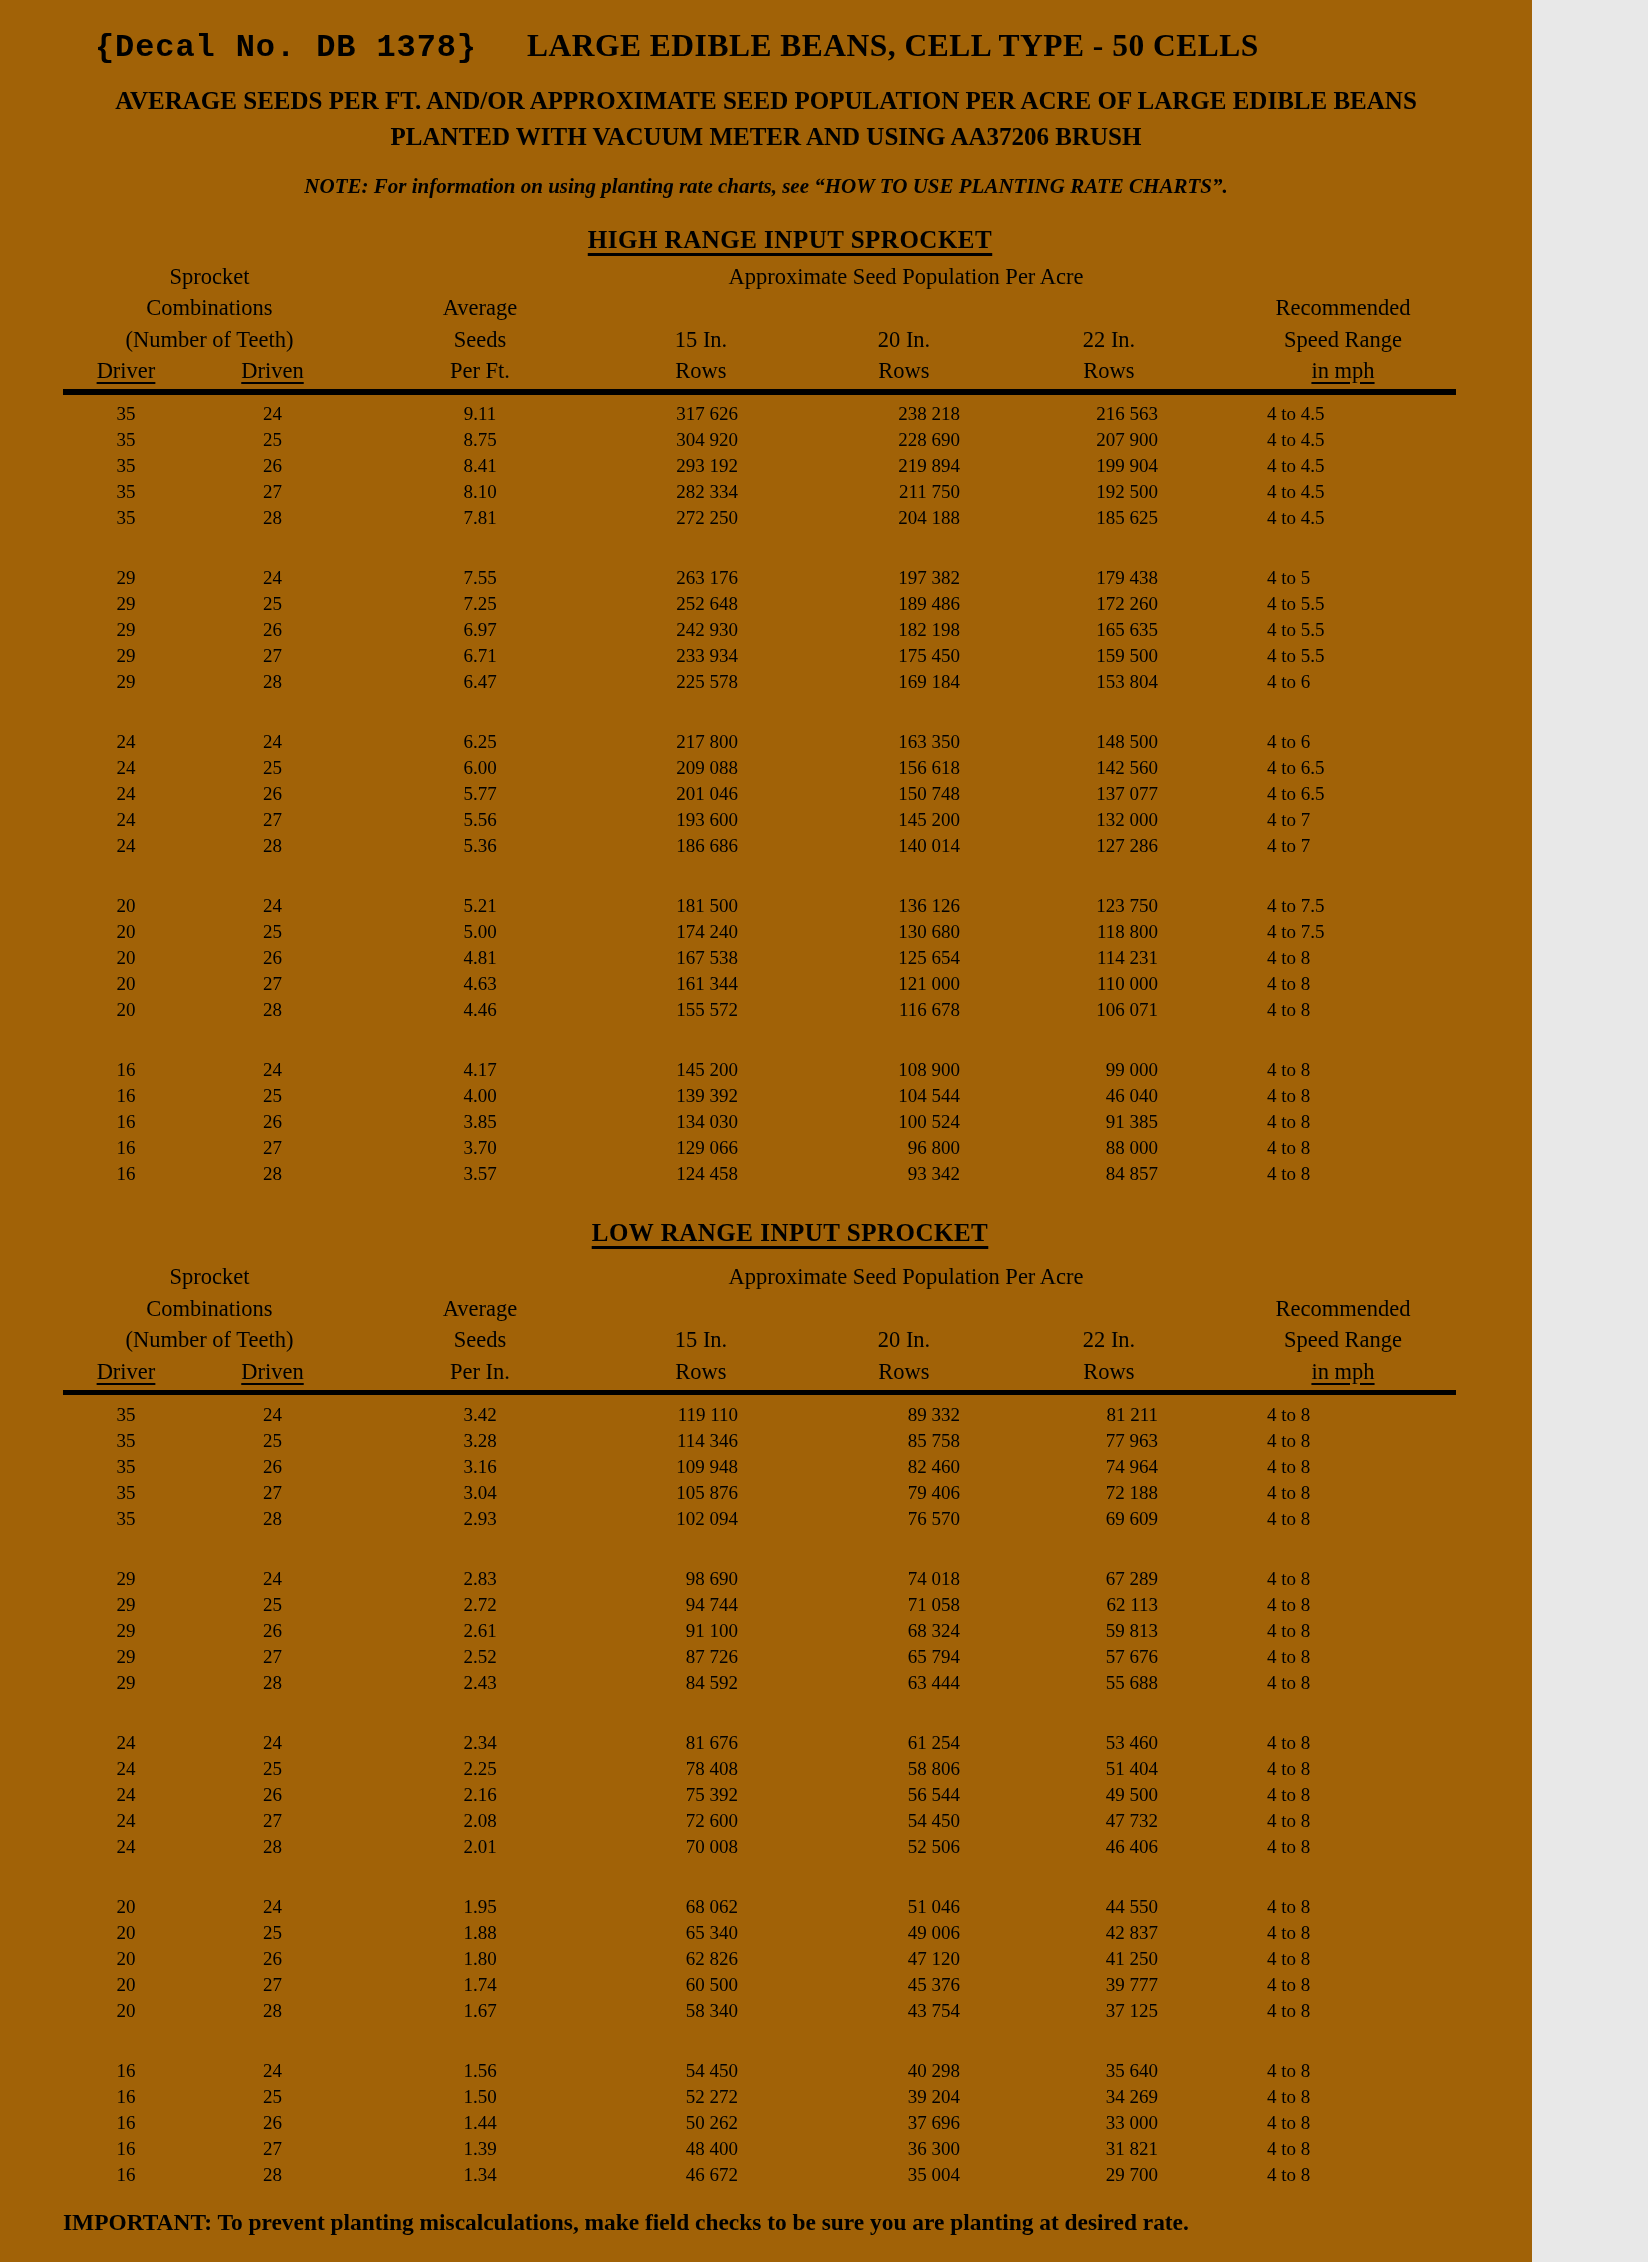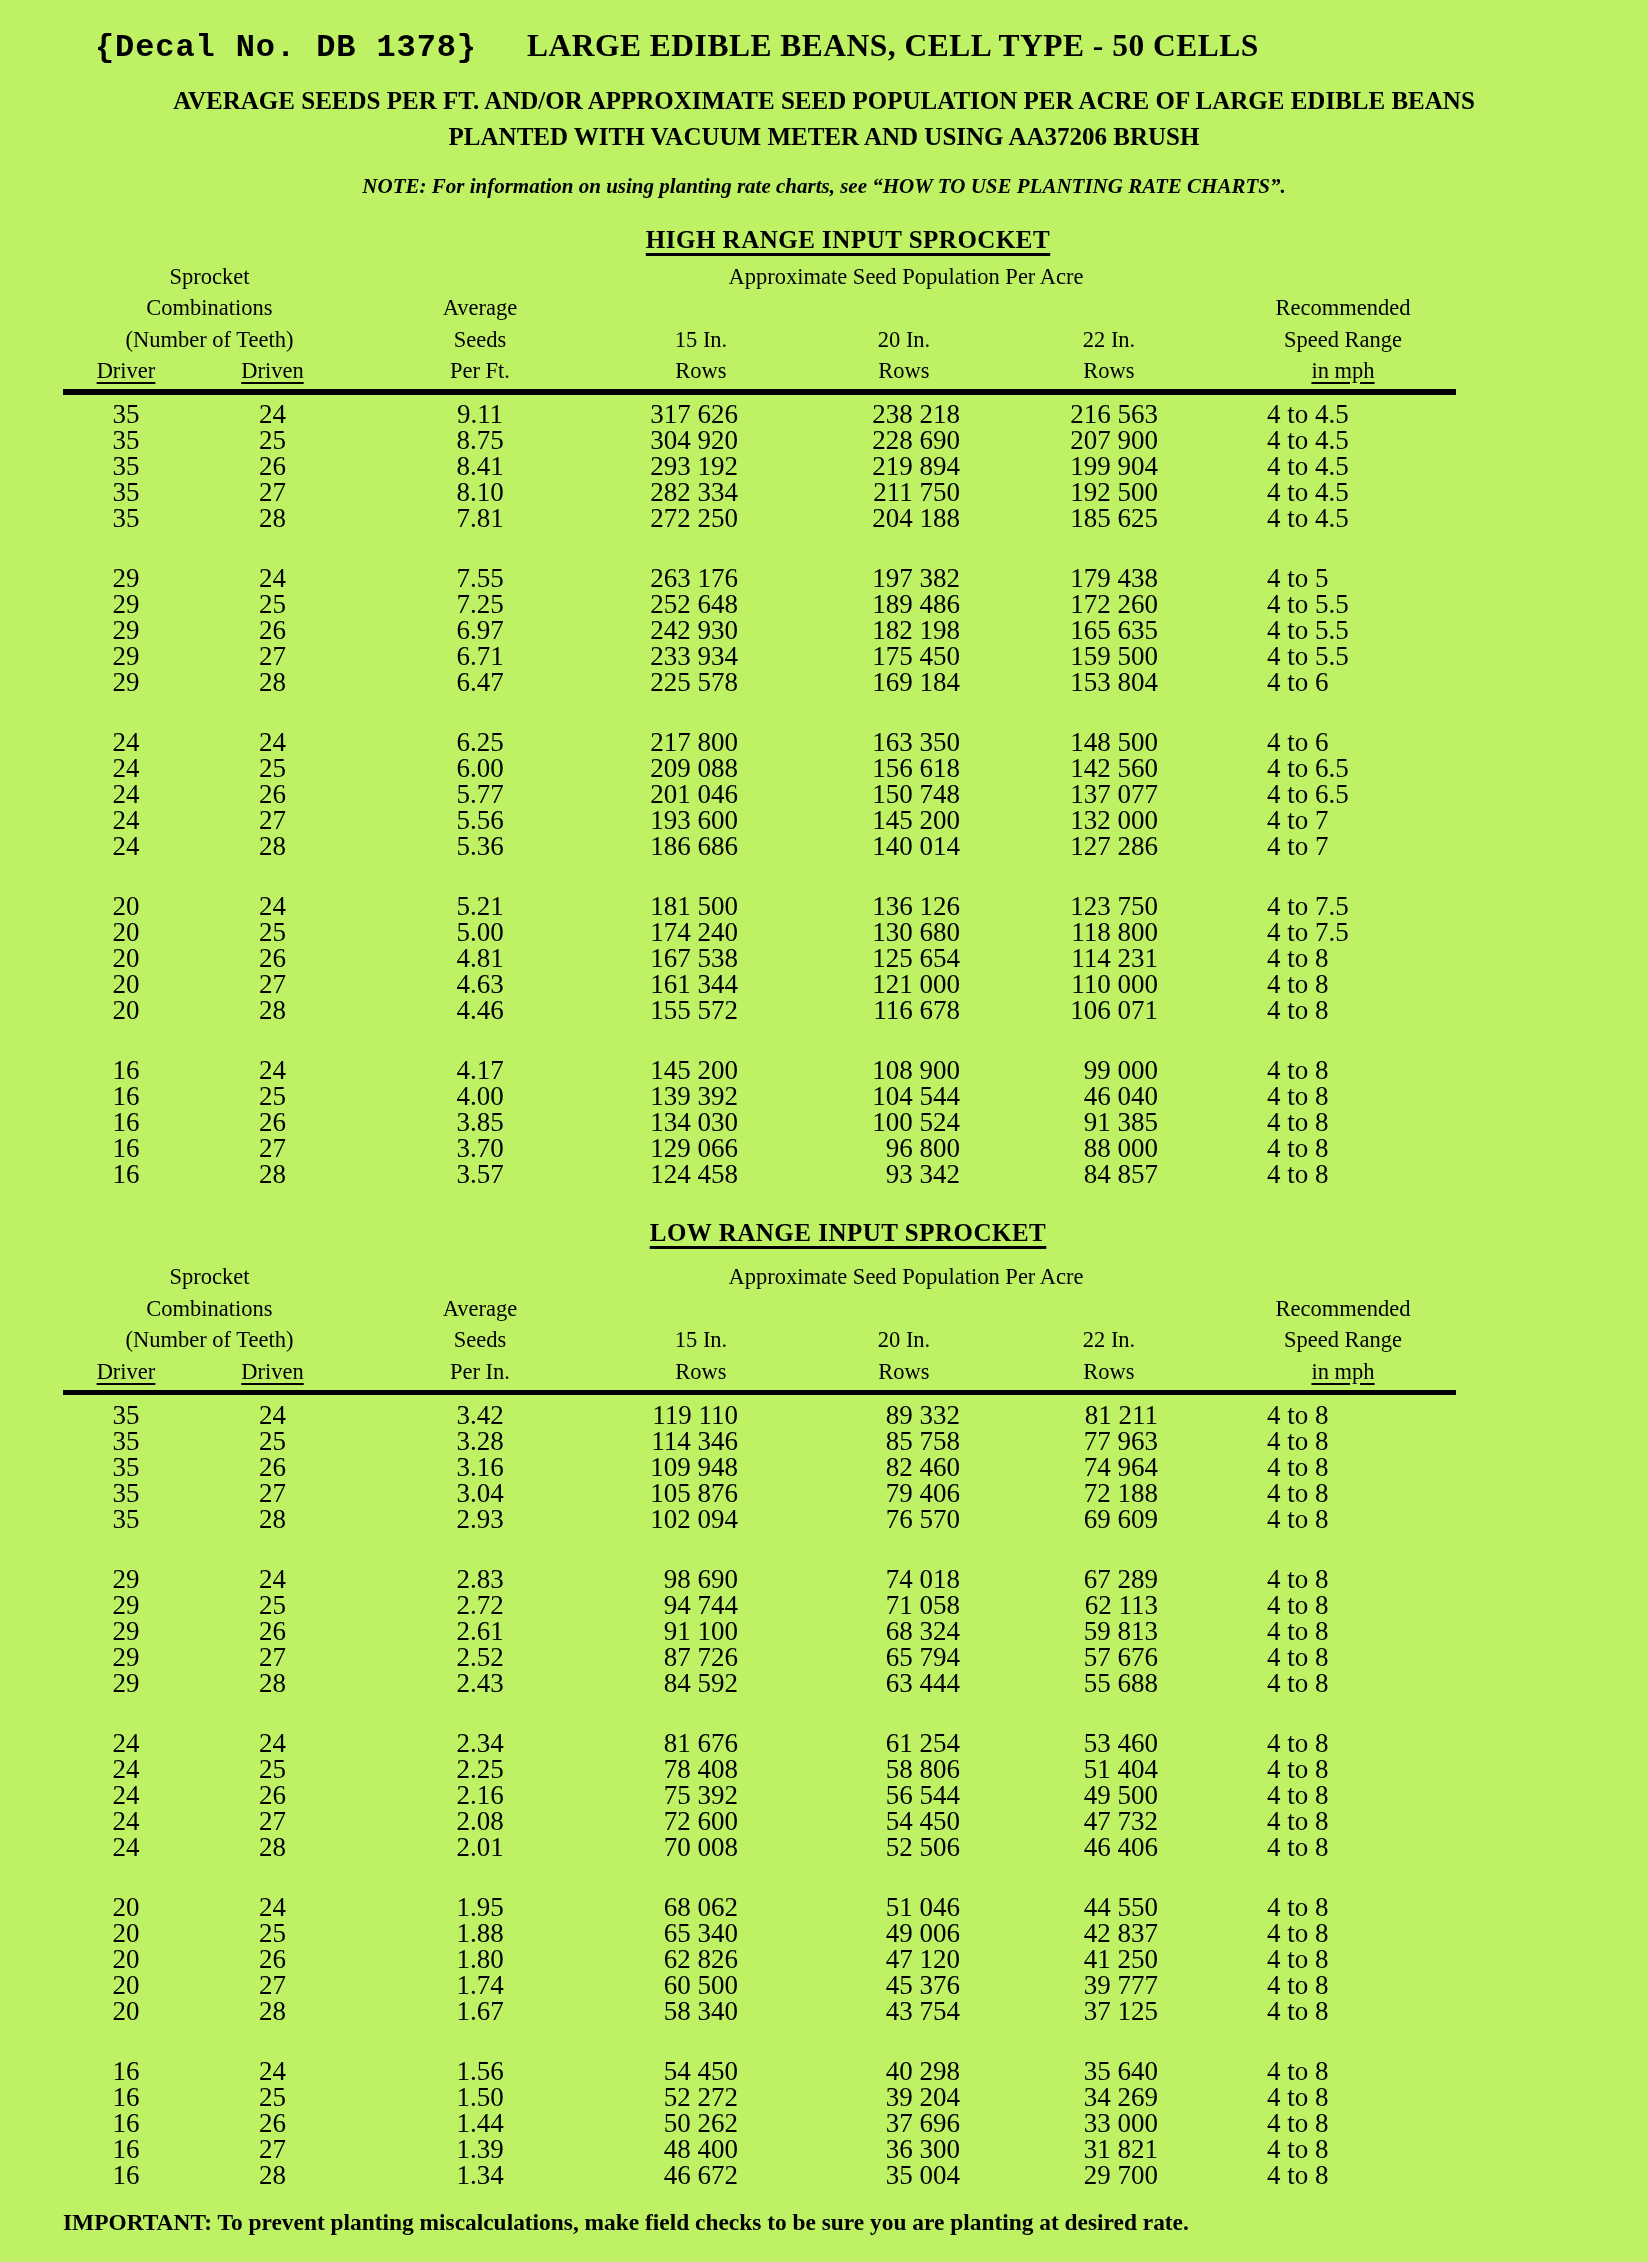--- a/index.html
+++ b/index.html
@@ -1,19 +1,19 @@
 <!DOCTYPE html>
 <html style="font-size:14.4px"><head>
 <meta charset="utf-8">
 <style>
   html,body { margin:0; padding:0; background:#e8e8e8; }
   .page {
     position:relative;
-    width:1648px; height:2263px;
-    background:#bef264;
+    width:1532px; height:2263px;
+    background:#a16207;
     color:#000;
     font-family:"Liberation Serif", serif;
     overflow:hidden;
     box-sizing:border-box;
     padding-top:23.4px;
   }
   
   .title-row { margin-left:95px; white-space:nowrap; height:45px; line-height:45px; }
   .decal {
     font-family:"Liberation Mono","DejaVu Sans Mono",monospace;
@@ -65,21 +65,21 @@
   .h-rows22  { grid-column:6; grid-row:4; text-align:center; }
   .h-mph     { grid-column:7; grid-row:4; text-align:center; }
   .u { text-decoration:underline; text-underline-offset:3.6px; }
 
   .rule {
     margin-left:var(--tbl-left);
     width:1393px; height:4.5px; background:#000;
     border-bottom:0.9px solid #000; margin-top:2.7px; margin-bottom:6.3px;
   }
 
-  .tbody { margin-left:var(--tbl-left); font-size:27px; }
+  .tbody { margin-left:var(--tbl-left); font-size:19px; }
   .row-group { margin-bottom:34px; }
   .row-group:last-child { margin-bottom:0; }
   .trow {
     display:grid;
     grid-template-columns:var(--c1) var(--c2) var(--c3) var(--c4) var(--c5) var(--c6) var(--c7);
     height:26px; line-height:26px;
   }
   .trow .c0, .trow .c1, .trow .c2 { text-align:center; }
   .trow .c3 { text-align:right; padding-right:60px; }
   .trow .c4 { text-align:right; padding-right:50px; }

